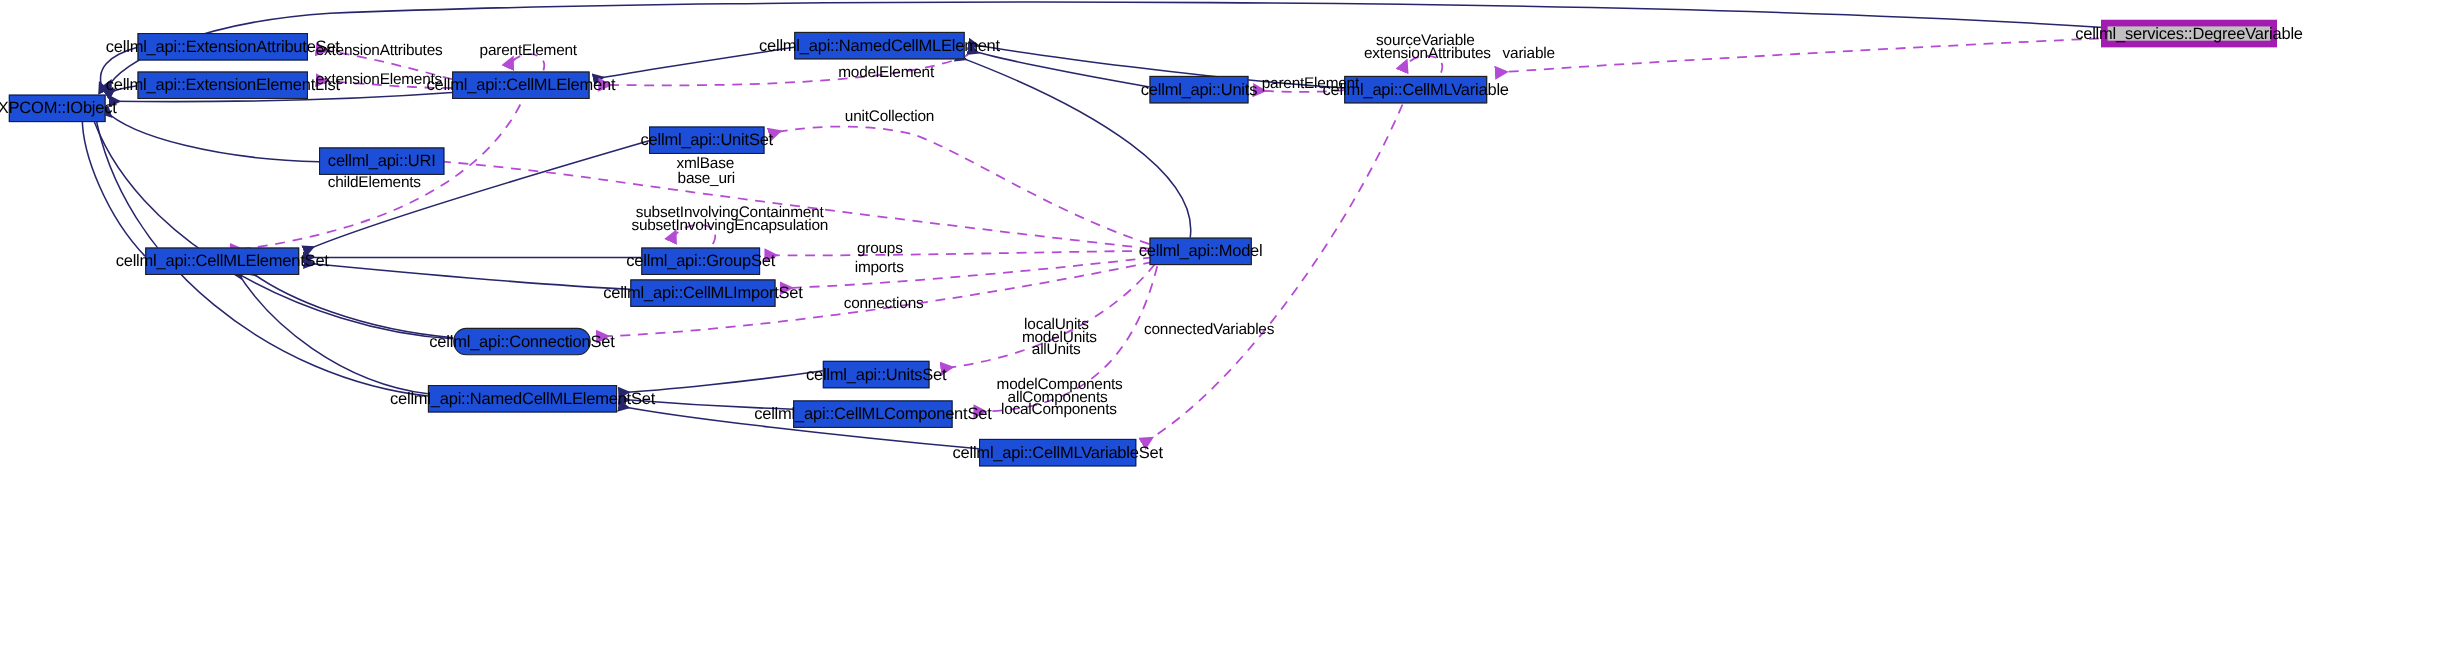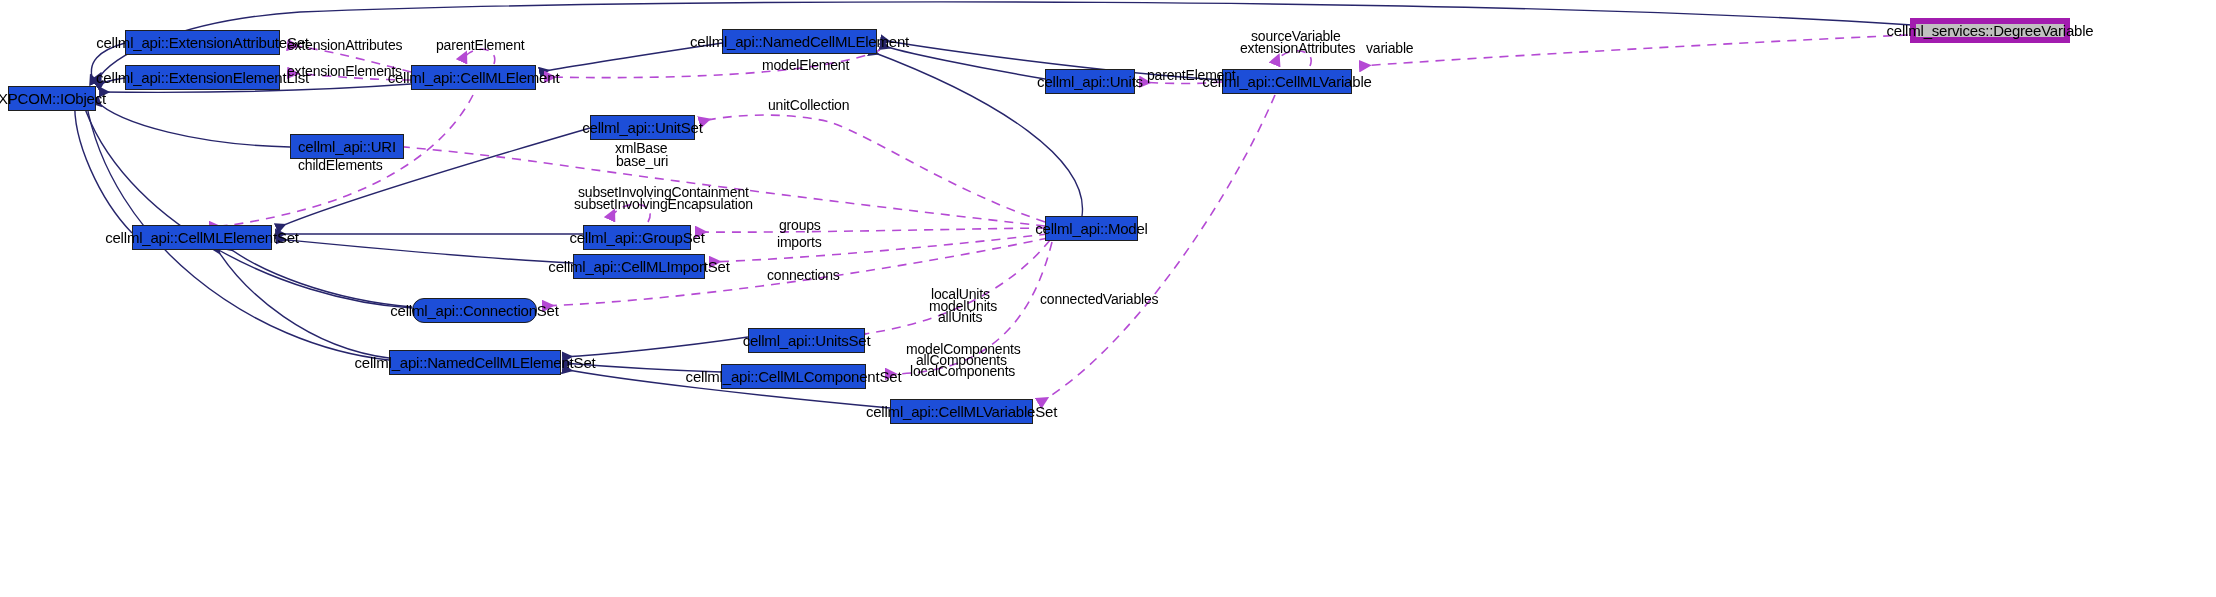--- a/index.html
+++ b/index.html
@@ -175,21 +175,21 @@
     </div>
   <div class="node" style="left:573px;top:254px;width:132px;">
       <span>cellml_api::CellMLImportSet</span>
     </div>
   <div class="node" style="left:412px;top:298px;width:125px;border-radius:12px;">
       <span>cellml_api::ConnectionSet</span>
     </div>
   <div class="node" style="left:389px;top:350px;width:172px;">
       <span>cellml_api::NamedCellMLElementSet</span>
     </div>
-  <div class="node" style="left:748px;top:328px;width:117px;">
+  <div class="node" style="left:748px;top:328px;width:97px;">
       <span>cellml_api::UnitsSet</span>
     </div>
   <div class="node" style="left:721px;top:364px;width:145px;">
       <span>cellml_api::CellMLComponentSet</span>
     </div>
   <div class="node" style="left:890px;top:399px;width:143px;">
       <span>cellml_api::CellMLVariableSet</span>
     </div>
   <div class="node" style="left:1045px;top:216px;width:93px;">
       <span>cellml_api::Model</span>

